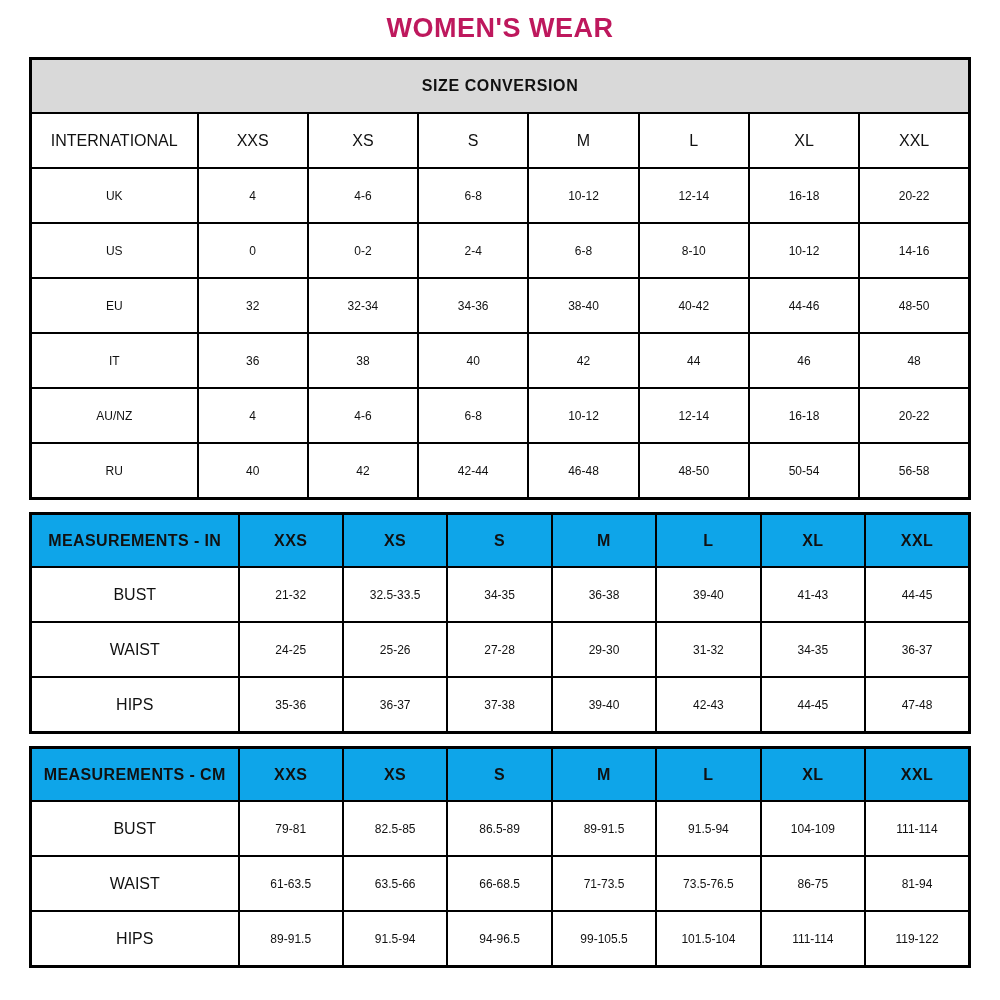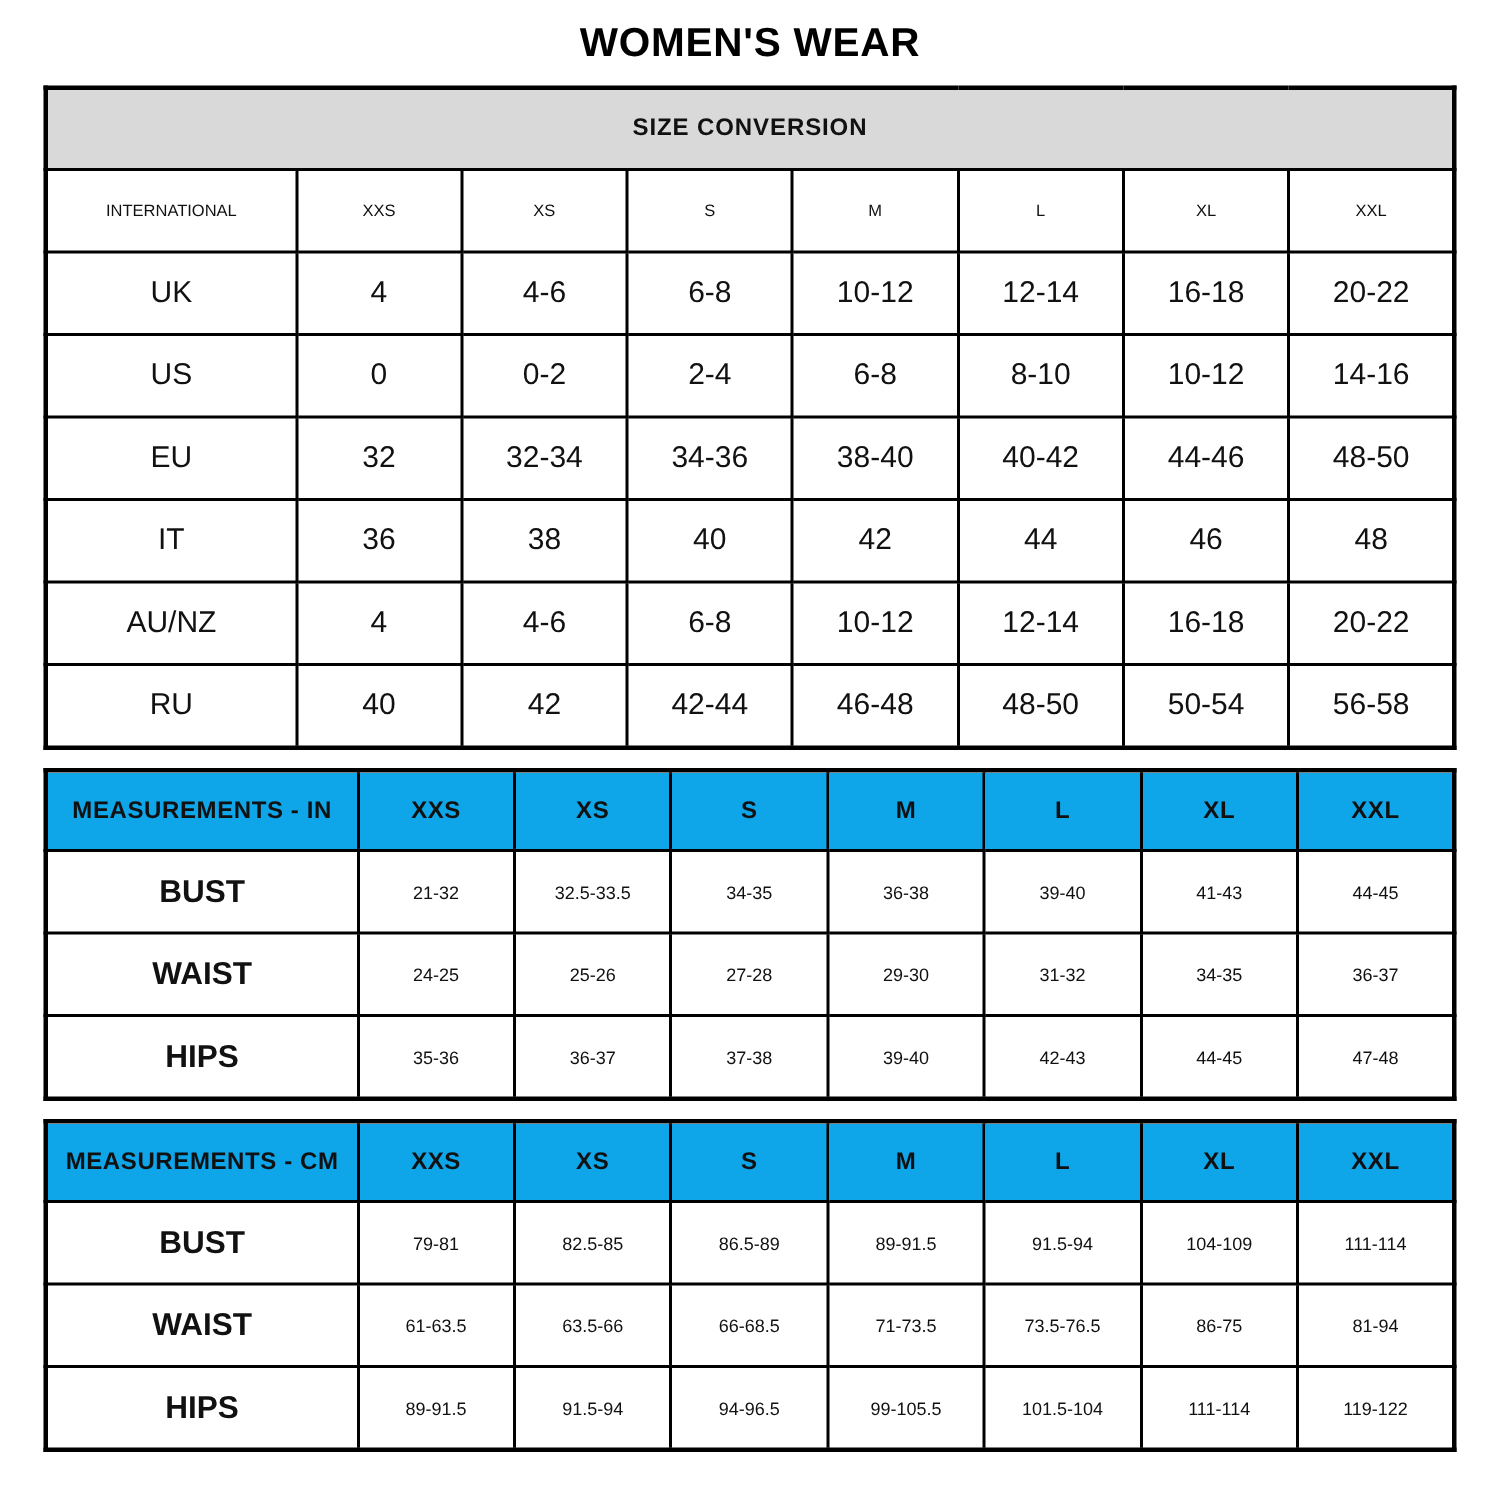--- a/index.html
+++ b/index.html
@@ -16,58 +16,58 @@
     width: 942px;
     margin: 0 auto;
     padding-top: 13px;
   }
   .page-title {
     text-align: center;
     font-size: 27px;
     font-weight: bold;
     letter-spacing: 0.5px;
     margin: 0 0 13px 0;
-    color: #000000;
+    color: #be185d;
   }
   table {
     border-collapse: collapse;
     table-layout: fixed;
     width: 942px;
     margin: 0 0 12px 0;
     border: 3px solid #000000;
     padding-left: 32px;
   }
   td {
     border: 2px solid #000000;
     text-align: center;
     vertical-align: middle;
     padding: 0 2px;
     overflow: hidden;
     white-space: nowrap;
   }
   
-  .t-size td { height: 53px; font-size: 20px; }
+  .t-size td { height: 53px; font-size: 12px; }
   .t-size .banner-cell {
     background: #d9d9d9;
     font-weight: bold;
     font-size: 16px;
     letter-spacing: 0.6px;
     height: 52px;
   }
-  .t-size .cols-row td { font-size: 11px; }
+  .t-size .cols-row td { font-size: 16px; }
   
   .t-meas td { height: 53px; }
   .t-meas .hdr-row td {
     background: #0ea5e9;
     font-weight: bold;
     font-size: 16px;
     letter-spacing: 0.4px;
     height: 51px;
   }
-  .t-meas td.row-label { font-size: 21px; font-weight: bold; }
+  .t-meas td.row-label { font-size: 16px; }
   .t-meas td.val-cell  { font-size: 12px; }
 </style>
 </head>
 <body>
 
 <div class="page">
 
   <h1 class="page-title">WOMEN'S WEAR</h1>
 
   <table class="t-size">

